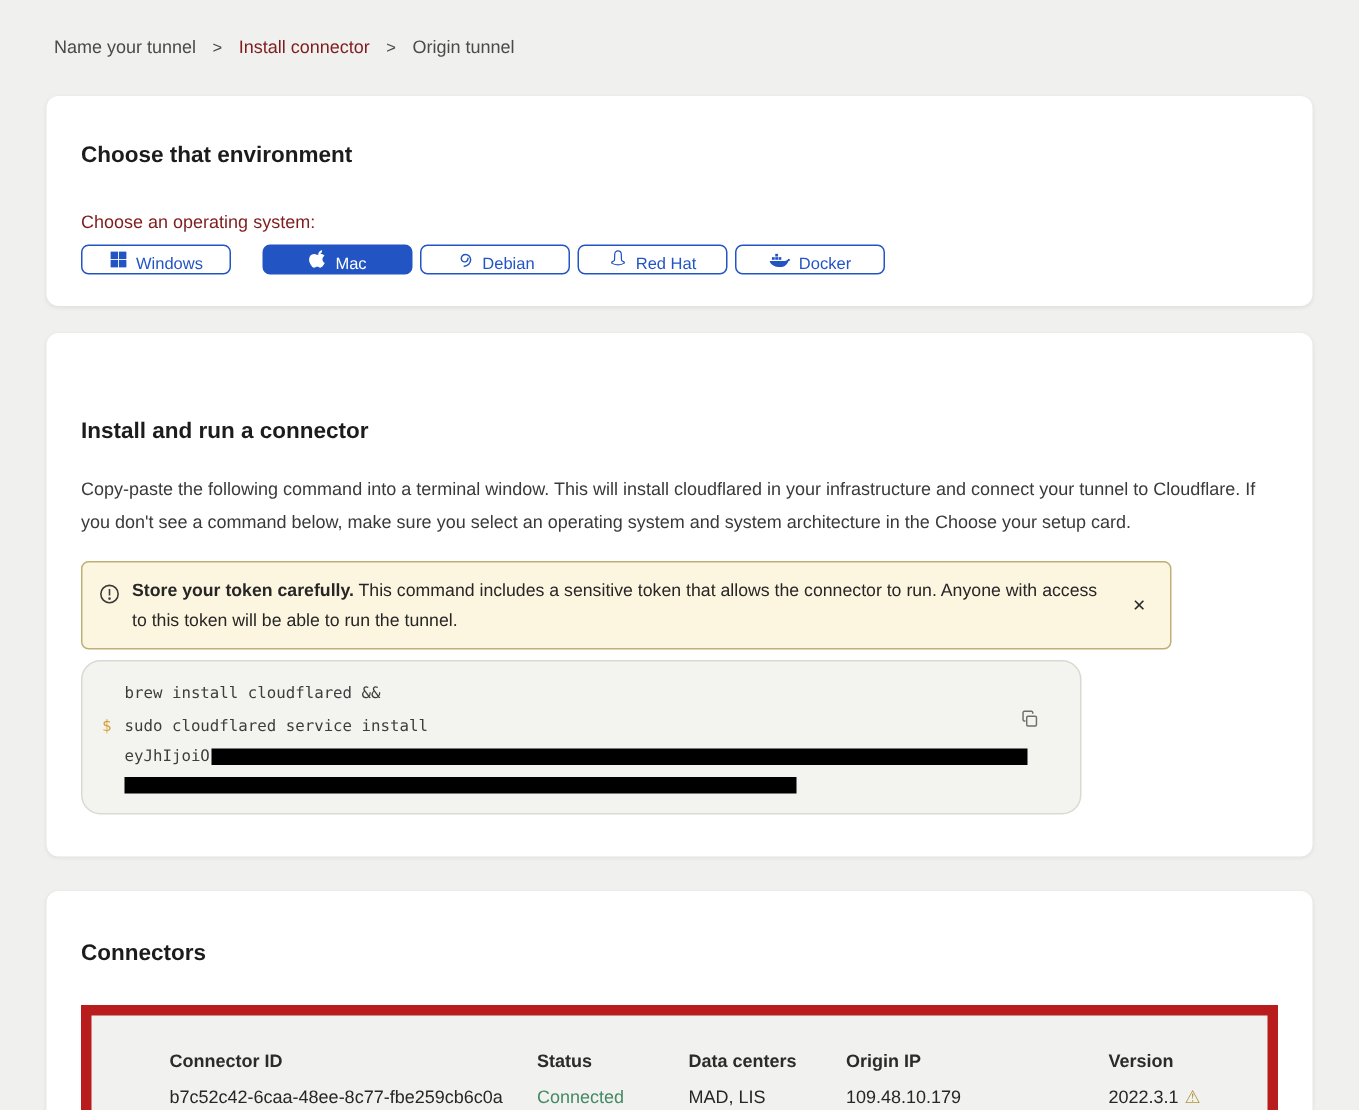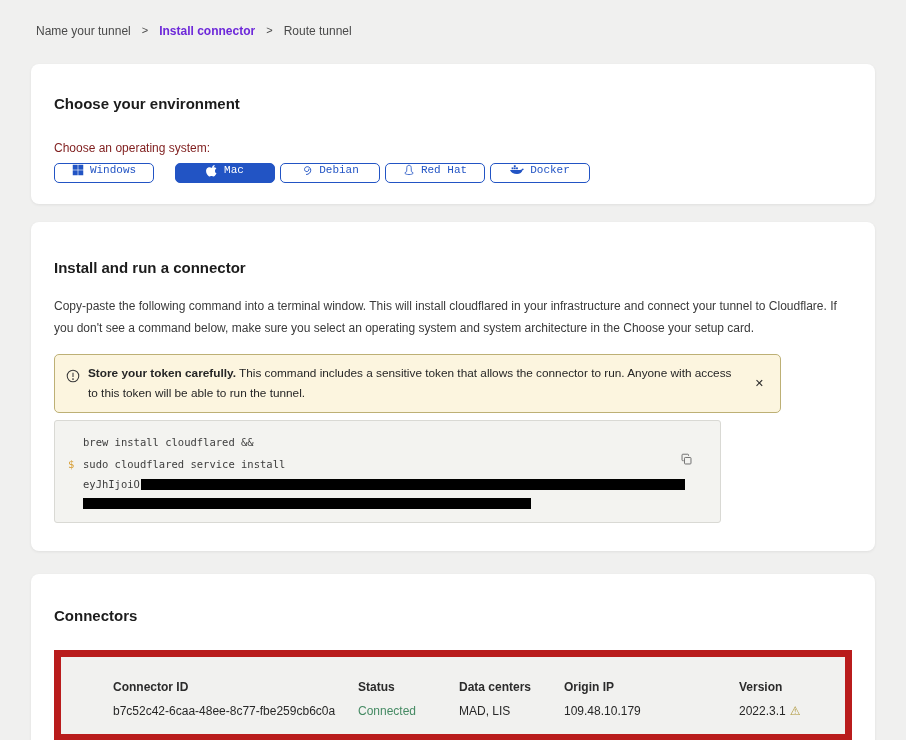--- a/index.html
+++ b/index.html
@@ -9,52 +9,52 @@
     font-family: "Liberation Sans", "DejaVu Sans", sans-serif;
     color: #1f1f1f;
     overflow: hidden;
   }
   
   .breadcrumb {
     padding: 24px 0 0 36px;
     font-size: 12px;
     color: #4a4a4a;
     display: flex;
-    align-items: flex-start;
+    align-items: flex-end;
     gap: 11px;
   }
   .crumb { cursor: default; }
-  .crumb.active { font-weight: bold; color: #6d28d9; }
+  .crumb.active { font-weight: normal; color: #7f1d1d; }
   .crumb-sep { color: #4a4a4a; font-size: 11px; }
 
   
   .card {
     background: #ffffff;
     border-radius: 8px;
     margin: 0 31px;
     box-shadow: 0 1px 3px rgba(0,0,0,.07);
   }
   .card-title { font-size: 15px; font-weight: bold; color: #1c1c1c; }
 
   
   .card-env { margin-top: 26px; padding: 31px 23px 21px 23px; }
   .os-label { margin-top: 29px; font-size: 12px; color: #7f1d1d; }
   .os-row { margin-top: 8px; display: flex; gap: 5px; }
   .os-btn {
     width: 100px; height: 20px;
-    display: inline-flex; align-items: flex-start; justify-content: center; gap: 6px;
+    display: inline-flex; align-items: flex-end; justify-content: center; gap: 6px;
     border: 1px solid #2254c4; border-radius: 5px;
     background: #ffffff; color: #2254c4;
-    font-size: 11px; font-family: Liberation Mono, monospace; cursor: pointer;
+    font-size: 11px; font-family: Liberation Sans, sans-serif; cursor: pointer;
   }
   .os-btn.selected { background: #2254c4; color: #ffffff; border-color: #2254c4; margin-left: 16px; }
   .os-btn svg { flex: 0 0 auto; }
 
   
-  .card-install { margin-top: 18px; padding: 37px 23px 28px 23px; }
+  .card-install { margin-top: 18px; padding: 57px 23px 28px 23px; }
   .install-desc {
     margin-top: 19px; font-size: 12px; line-height: 1.85; color: #3a3a3a;
     max-width: 798px;
   }
   .warn-banner {
     margin-top: 15px; width: 727px;
     background: #fcf5df; border: 1px solid #bdb075; border-radius: 5px;
     padding: 9px 12px 9px 11px;
     display: flex; align-items: flex-start; gap: 8px;
     font-size: 11.8px; line-height: 1.65; color: #262626;
@@ -63,21 +63,21 @@
   .warn-text { flex: 1 1 auto; }
   .warn-close {
     flex: 0 0 auto; align-self: center;
     background: none; border: none; cursor: pointer;
     font-size: 11px; font-weight: bold; color: #2b2b2b; padding: 2px 4px;
     font-family: inherit;
   }
   .code-block {
     position: relative;
     margin-top: 7px; width: 667px;
-    background: #f3f3f0; border: 1px solid #d9d9d4; border-radius: 3px;
+    background: #f3f3f0; border: 1px solid #d9d9d4; border-radius: 13px;
     padding: 15px 40px 13px 13px;
     font-family: "DejaVu Sans Mono", "Liberation Mono", monospace;
     font-size: 10.5px; color: #3d3d3d;
   }
   .code-line { display: flex; align-items: flex-start; }
   .code-gutter { width: 15px; flex: 0 0 15px; color: #d8a13c; }
   .code-body { flex: 1 1 auto; }
   .code-line + .code-line { margin-top: 10px; }
   .token-line { display: flex; align-items: center; height: 28px; }
   .redact-bar-1 { display: inline-block; background: #000; height: 11px; width: 544px; margin-left: 1px; }
@@ -106,25 +106,25 @@
   .version-warn-icon { color: #ad9537; font-size: 12px; line-height: 1; }
 </style>
 </head>
 <body>
 
 <nav class="breadcrumb">
   <span class="crumb">Name your tunnel</span>
   <span class="crumb-sep">&gt;</span>
   <span class="crumb active">Install connector</span>
   <span class="crumb-sep">&gt;</span>
-  <span class="crumb">Route tunnel</span>
+  <span class="crumb">Origin tunnel</span>
 </nav>
 
 <section class="card card-env">
-  <h2 class="card-title">Choose your environment</h2>
+  <h2 class="card-title">Choose that environment</h2>
   <div class="os-label">Choose an operating system:</div>
   <div class="os-row">
 
     <button class="os-btn">
       <span>
         <svg width="12" height="12" viewBox="0 0 16 16">
             <rect x="1" y="1" width="6.6" height="6.6" fill="currentColor"></rect>
             <rect x="8.4" y="1" width="6.6" height="6.6" fill="currentColor"></rect>
             <rect x="1" y="8.4" width="6.6" height="6.6" fill="currentColor"></rect>
             <rect x="8.4" y="8.4" width="6.6" height="6.6" fill="currentColor"></rect>

